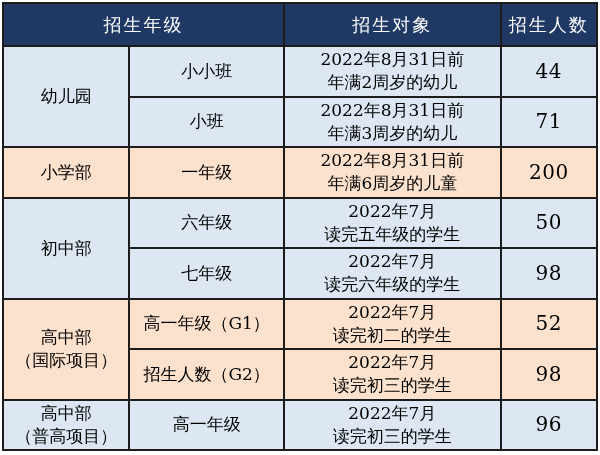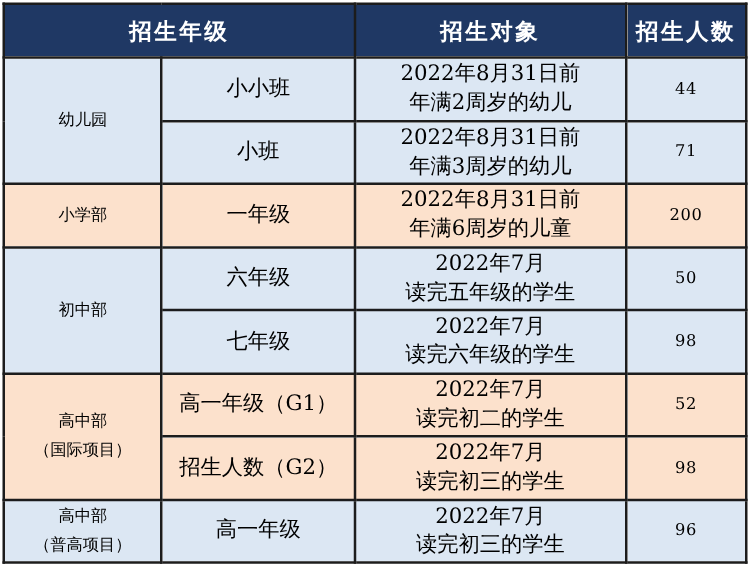--- a/index.html
+++ b/index.html
@@ -34,33 +34,33 @@
     vertical-align:middle;
     padding:0;
     white-space:pre-line;
     overflow:hidden;
   }
   thead th{
     background:var(--header-bg);
     color:var(--header-text);
     height:41px;
     font-size:18px;
-    font-weight:bold;
+    font-weight:normal;
     letter-spacing:2px;
     margin-left:38px;
   }
   tbody td{
     font-size:17px;
     line-height:23px;
   }
   tbody tr{height:50px;}
   .blue{background:var(--row-blue);}
   .peach{background:var(--row-peach);}
-  td.count{font-size:13px;letter-spacing:0.5px;text-align:center;}
-  td.group{font-size:13px;}
+  td.count{font-size:20px;letter-spacing:0.5px;text-align:center;}
+  td.group{font-size:17px;}
 </style>
 </head>
 <body>
 
 <table>
   <colgroup>
     <col class="c-group">
       <col class="c-grade">
       <col class="c-target">
       <col class="c-count">

